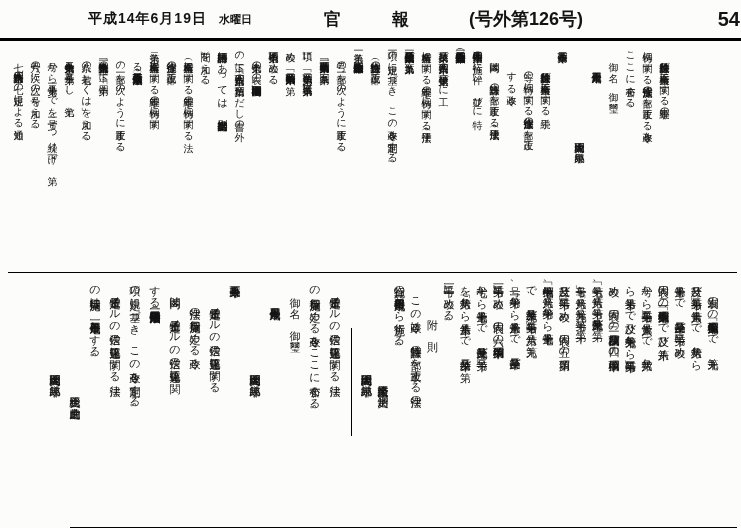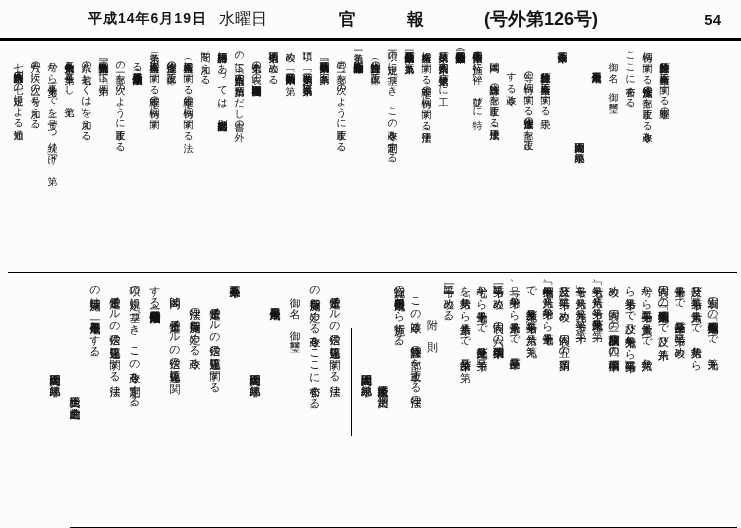--- a/index.html
+++ b/index.html
@@ -13,24 +13,24 @@
   }
   
   .hdr{
     height:38px;
     display:flex;
     align-items:center;
     border-bottom:3px solid #000;
     font-family:"Liberation Sans", sans-serif;
   }
   .h-date{margin-left:88px;font-size:14px;font-weight:600;letter-spacing:1px;}
-  .h-weekday{margin-left:12px;font-size:16px;font-weight:400;}
+  .h-weekday{margin-left:12px;font-size:11px;font-weight:700;}
   .h-title{margin-left:72px;font-size:17px;font-weight:600;}
   .h-issue{margin-left:60px;font-size:18px;font-weight:600;}
-  .h-page{margin-left:auto;margin-right:20px;font-size:15px;font-weight:700;}
+  .h-page{margin-left:auto;margin-right:1px;font-size:20px;font-weight:700;}
   
   .top-half{
     height:227px;
     padding:4px 22px 0 10px;
     writing-mode:vertical-rl;
     text-orientation:mixed;
   }
   .top-half .col{
     font-size:10px;
     line-height:17px;

